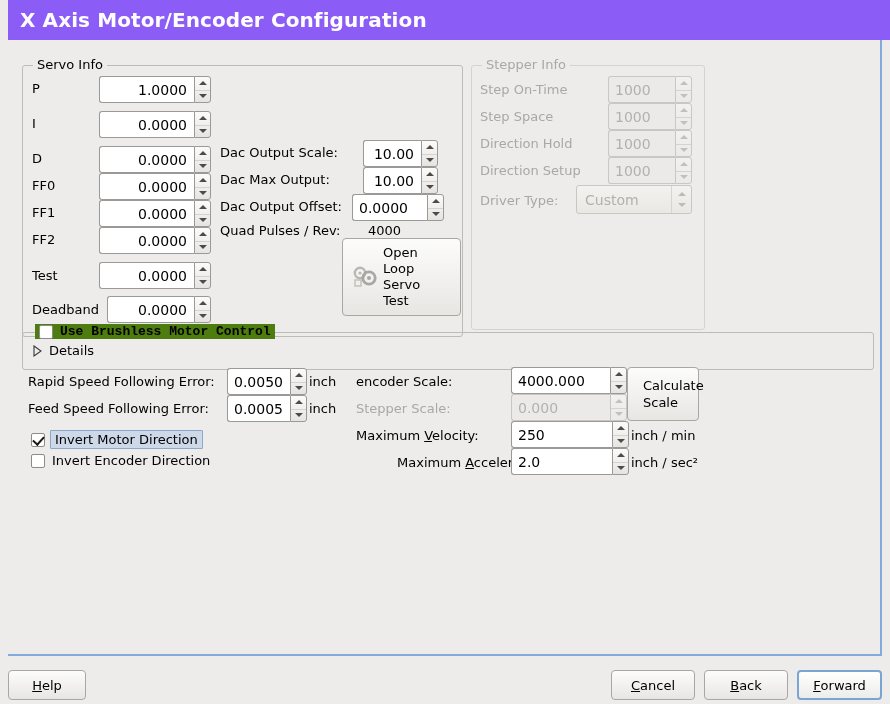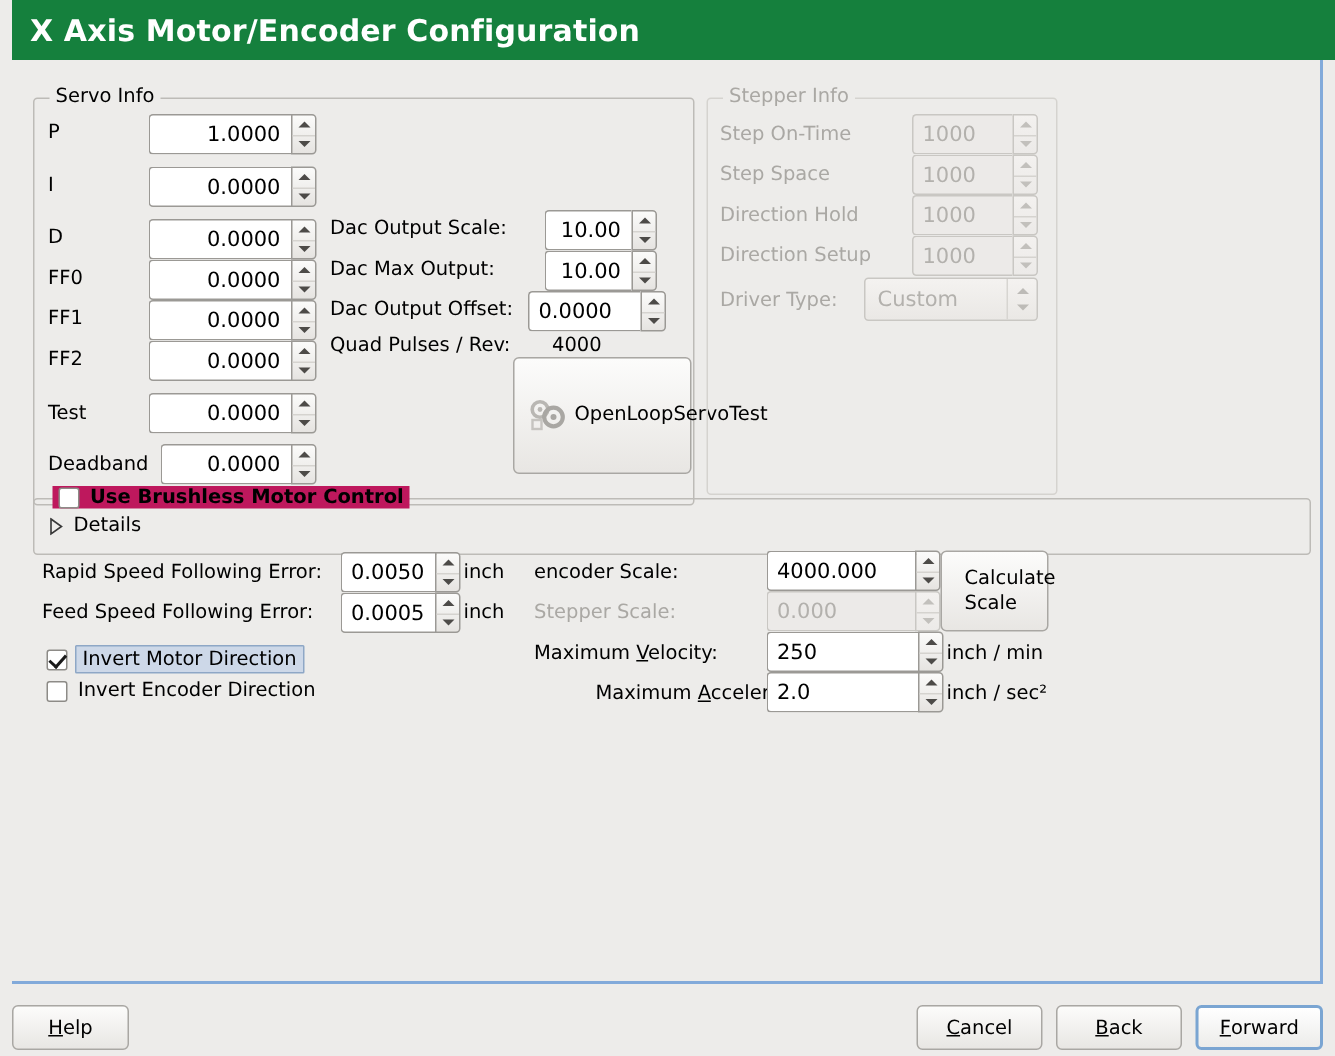--- a/index.html
+++ b/index.html
@@ -10,21 +10,21 @@
     font-size: 13px;
     color: #000;
     overflow: hidden;
   }
   * { box-sizing: border-box; }
 
   
   .titlebar {
     position: absolute;
     left: 8px; top: 0; width: 882px; height: 40px;
-    background: #15803d;
+    background: #8b5cf6;
     color: #ffffff;
     font-size: 20px;
     font-weight: bold;
     display: flex; align-items: center;
     padding-left: 12px;
     letter-spacing: .1px;
   }
 
   
   .content-panel {
@@ -336,21 +336,21 @@
   <div class="btn" style="left:334px; top:198px; width:119px; height:78px; justify-content:flex-start; padding-left:6px;">
     <span class="gears" style="margin-right:4px;">
       <svg width="30" height="26" viewBox="0 0 30 26">
         <circle cx="11" cy="9" r="5.2" fill="none" stroke="#b9b7b3" stroke-width="2.4"></circle>
         <circle cx="11" cy="9" r="1.6" fill="#b9b7b3"></circle>
         <circle cx="20" cy="14" r="6.2" fill="none" stroke="#a9a7a3" stroke-width="2.8"></circle>
         <circle cx="20" cy="14" r="2" fill="#a9a7a3"></circle>
         <rect x="6" y="16" width="6" height="6" fill="none" stroke="#c6c4c0" stroke-width="1.6"></rect>
       </svg>
     </span>
-    <span style="display:flex; flex-direction:row; align-items:flex-start; line-height:16px; font-size:13px;text-align:center;">
+    <span style="display:flex; flex-direction:column; align-items:flex-start; line-height:16px; font-size:13px;text-align:center;">
       <span>Open</span>
       <span>Loop</span>
       <span>Servo</span>
       <span>Test</span>
     </span>
   </div>
 
   <div class="frame" style="left:463px; top:25px; width:234px; height:265px; border-color:#d5d3cf;">
     <span class="frame-title dim">Stepper Info</span>
   </div>
@@ -392,21 +392,21 @@
   </div>
 
   <div class="plain-text lbl dim" style="left:472px; top:153px;">Driver Type:</div>
   <div class="combo" style="left:568px; top:145px; width:116px;">
     <span class="combo-text">Custom</span>
     <span class="combo-arrows"></span>
   </div>
 
   <div class="frame" style="left:14px; top:292px; width:852px; height:38px;">
   </div>
-  <div class="cb-row" style="left:27px; top:284px; background:#be185d; padding:0 4px;">
+  <div class="cb-row" style="left:27px; top:284px; background:#4d7c0f; padding:0 4px;font-family:Liberation Mono, monospace;">
     <span class="cb"></span>
     <span class="cb-label lbl bold">Use Brushless Motor Control</span>
   </div>
 
   <div class="expander" style="left:24px; top:303px;justify-content:center;">
     <span class="tri">
       <svg width="10" height="12" viewBox="0 0 10 12">
         <polygon points="2,1 9,6 2,11" fill="none" stroke="#3a3a3a" stroke-width="1.1"></polygon>
       </svg>
     </span>

